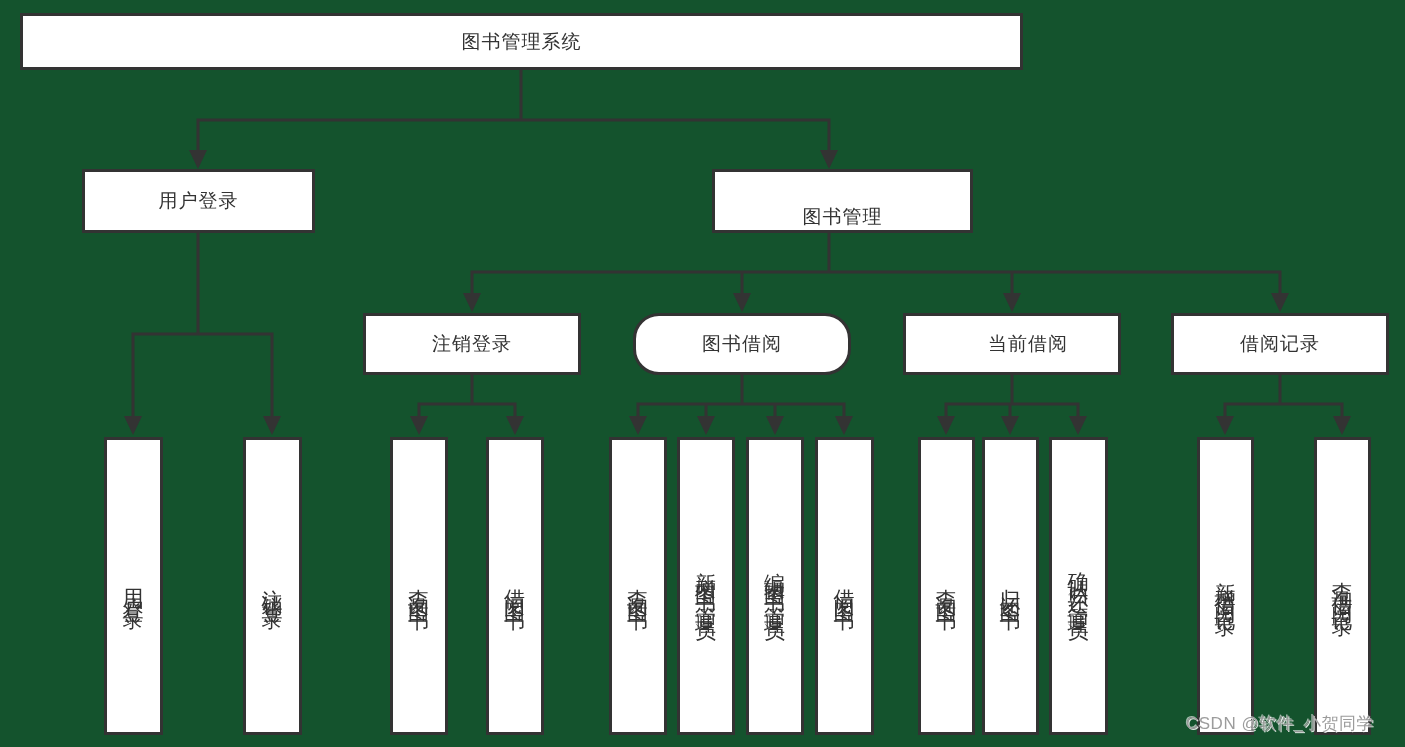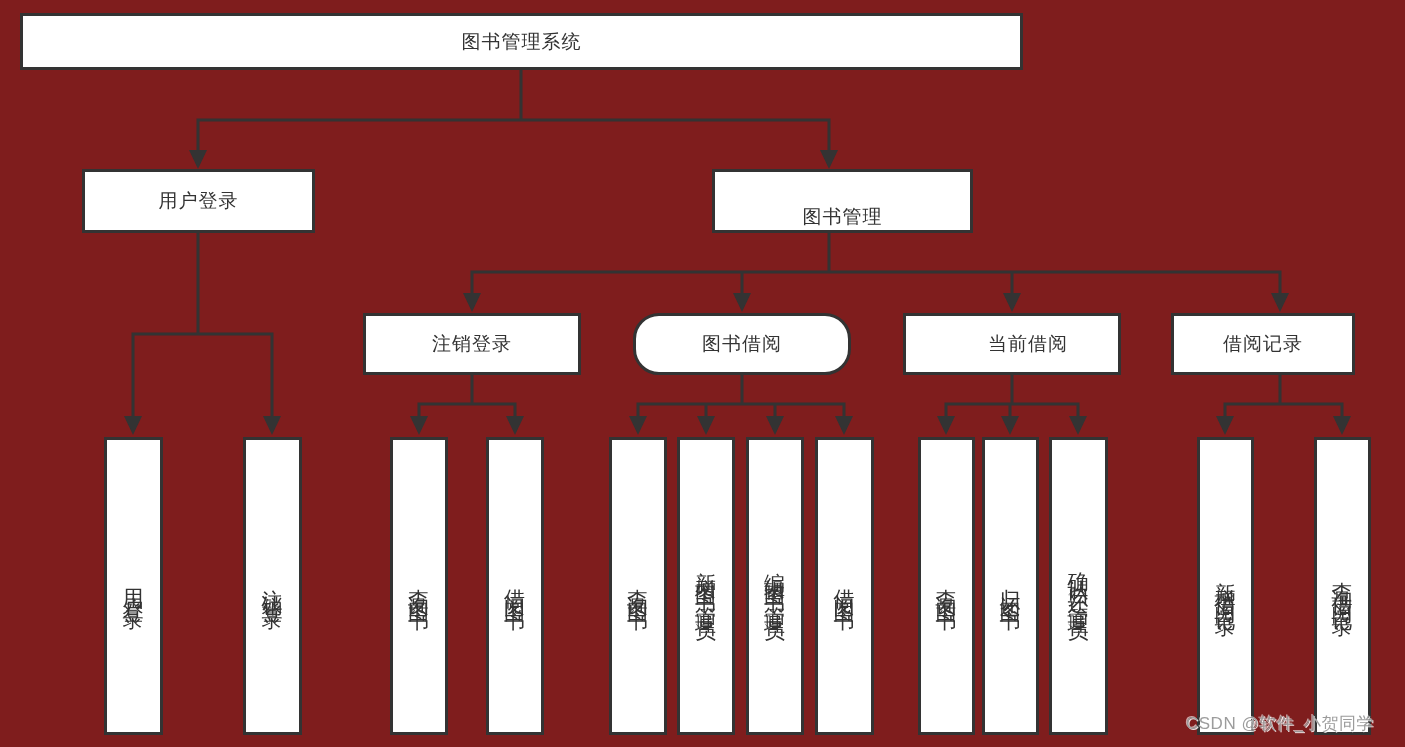--- a/index.html
+++ b/index.html
@@ -1,19 +1,19 @@
 <!DOCTYPE html>
 <html><head>
 <meta charset="utf-8">
 <style>
   html,body{margin:0;padding:0;background:#fff;}
   #canvas{
     position:relative;
     width:1405px;height:747px;
-    background:#7f1d1d;
+    background:#14532d;
     overflow:hidden;
     font-family:"Liberation Sans","DejaVu Sans",sans-serif;
   }
   #connector-svg{position:absolute;left:0;top:0;z-index:1;}
   .box{
     position:absolute;
     box-sizing:border-box;
     border:3px solid #333333;
     background:#ffffff;
     display:flex;
@@ -123,21 +123,21 @@
 
   <div class="box hbox" style="left:363px;top:313px;width:218px;height:62px;">
     <span class="lbl">注销登录</span>
   </div>
   <div class="box hbox" style="left:633px;top:313px;width:218px;height:62px;border-radius:26px;">
     <span class="lbl">图书借阅</span>
   </div>
   <div class="box hbox" style="left:903px;top:313px;width:218px;height:62px;padding-left:32px;">
     <span class="lbl">当前借阅</span>
   </div>
-  <div class="box hbox" style="left:1171px;top:313px;width:184px;height:62px;">
+  <div class="box hbox" style="left:1171px;top:313px;width:218px;height:62px;">
     <span class="lbl">借阅记录</span>
   </div>
 
   <div class="box vbox" style="left:104px;top:437px;width:59px;height:298px;">
     <span class="lbl">用户登录</span>
   </div>
   <div class="box vbox" style="left:243px;top:437px;width:59px;height:298px;">
     <span class="lbl">注销登录</span>
   </div>
 

